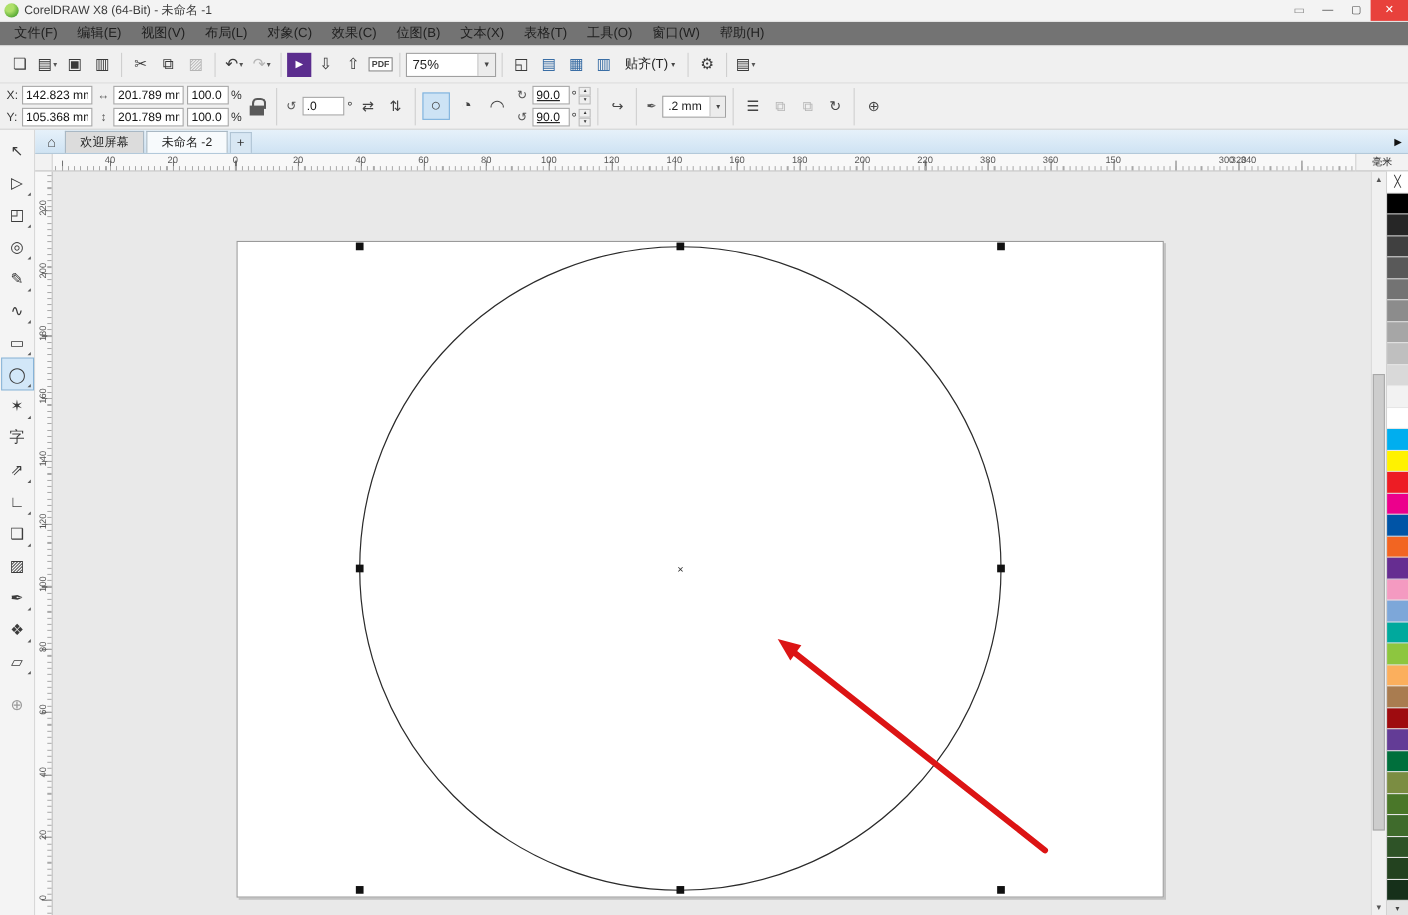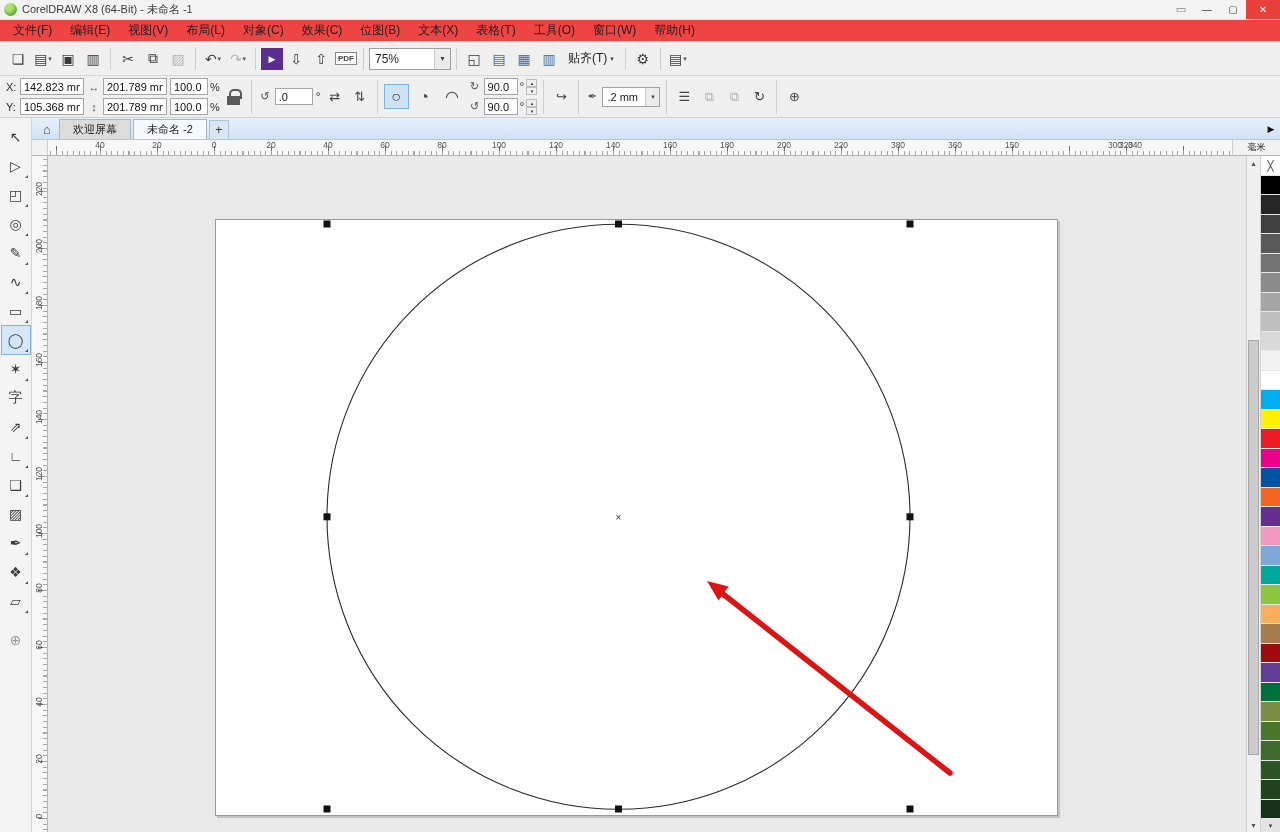--- a/index.html
+++ b/index.html
@@ -9,21 +9,21 @@
   
   .titlebar { height:20px; display:flex; align-items:center; background:#f3f3f3; border-bottom:1px solid #e2e2e2; padding-left:4px; gap:5px; }
   .app-icon { width:13px; height:13px; border-radius:50%; background:radial-gradient(circle at 35% 30%, #aee06a 0 30%, #5fae3a 70%, #2f7d32 100%); flex:0 0 auto; }
   .title-text { font-size:11px; color:#3c3c3c; white-space:nowrap; }
   .win-controls { margin-left:auto; display:flex; height:100%; align-items:stretch; }
   .win-btn { width:26px; display:flex; align-items:center; justify-content:center; font-size:10px; color:#444; }
   .win-btn.account { color:#8a8a8a; font-size:11px; }
   .win-btn.close { width:34px; background:#e8413c; color:#fff; }
 
   
-  .menubar { height:22px; display:flex; align-items:center; background:#ef4444; border-bottom:1px solid #ddd; padding-left:4px; }
+  .menubar { height:22px; display:flex; align-items:center; background:#737373; border-bottom:1px solid #ddd; padding-left:4px; }
   .menu-item { padding:3px 9px; font-size:12px; color:#1f1f1f; white-space:nowrap; }
 
   
   .toolbar { height:34px; display:flex; align-items:center; gap:1px; padding:0 6px; background:#f0f0f0; border-bottom:1px solid #d8d8d8; }
   .tb-btn { min-width:24px; height:24px; display:flex; align-items:center; justify-content:center; font-size:14px; color:#3a3a3a; }
   .tb-btn .caret { font-size:7px; margin-left:1px; color:#555; }
   .tb-btn.disabled, .disabled { color:#b5b5b5 !important; }
   .tb-sep { width:1px; height:22px; background:#cfcfcf; margin:0 4px; flex:0 0 auto; }
   .tb-search { background:#5b2d8e; color:#fff; font-size:9px; width:22px; height:22px; min-width:22px; }
   .pdf-chip { font-size:8px; font-weight:bold; border:1px solid #888; padding:1px 2px; color:#444; background:#fff; }
@@ -33,21 +33,21 @@
   .snap { display:flex; align-items:center; gap:3px; padding:0 6px; font-size:12px; color:#222; }
   .snap .caret { font-size:7px; color:#444; }
 
   
   .propbar { height:42px; display:flex; align-items:center; gap:3px; padding:0 6px; background:#f0f0f0; border-bottom:1px solid #cfcfcf; }
   .pb-col { display:flex; flex-direction:column; gap:2px; }
   .pb-row { display:flex; align-items:center; gap:2px; height:18px; }
   .pb-label { font-size:11px; color:#333; width:12px; }
   .pb-icon { font-size:11px; color:#555; width:14px; text-align:center; }
   .pb-input { border:1px solid #a6a6a6; background:#fff; height:17px; font-size:11px; padding:0 3px; color:#111; }
-  .w64 { width:64px; } .w38 { width:38px; } .w34 { width:34px; }
+  .w64 { width:64px; } .w38 { width:38px; } .w34 { width:34px;text-decoration:underline; }
   .pct { font-size:11px; color:#333; }
   .pb-btn { width:22px; height:22px; display:flex; align-items:center; justify-content:center; font-size:13px; color:#444; border:1px solid transparent; }
   .pb-btn.big { width:25px; height:25px; font-size:16px; }
   .pb-btn.active { background:#cde3f5; border-color:#7fb2dd; }
   .pb-sep { width:1px; height:34px; background:#cfcfcf; margin:0 3px; flex:0 0 auto; }
   .spinner { display:flex; flex-direction:column; width:11px; }
   .spin { height:8px; line-height:7px; font-size:5px; text-align:center; color:#333; background:#efefef; border:1px solid #bdbdbd; }
   .degree { font-size:12px; color:#333; }
   .lock { width:15px; height:18px; position:relative; }
   .lock::before { content:""; position:absolute; top:1px; left:3px; width:9px; height:8px; border:2px solid #5a5a5a; border-bottom:none; border-radius:5px 5px 0 0; }

